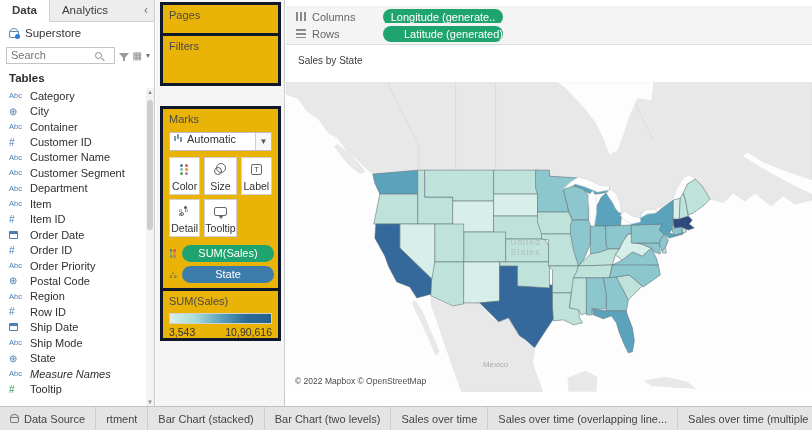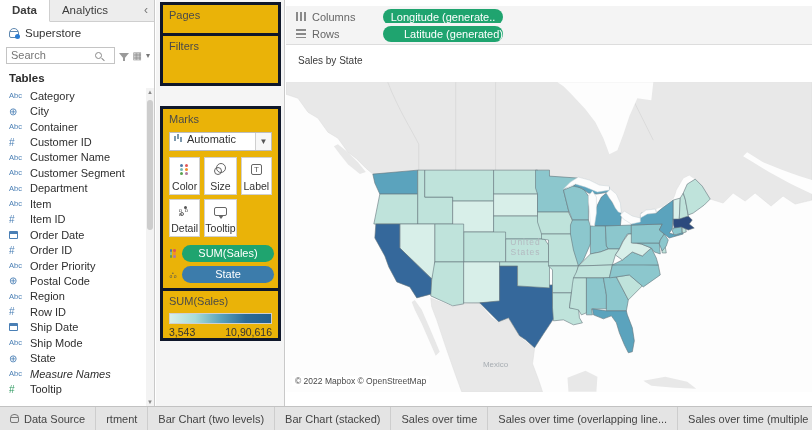--- a/index.html
+++ b/index.html
@@ -404,26 +404,26 @@
 
 <div id="tab-bar" class="abs">
     <div class="sheet-tab">
       <span class="icon-db-gray"></span>
       <span>Data Source</span>
     </div>
     <div class="sheet-tab">
       <span>rtment</span>
     </div>
     <div class="sheet-tab">
+      <span>Bar Chart (stacked)</span>
+    </div>
+    <div class="sheet-tab">
       <span>Bar Chart (two levels)</span>
     </div>
     <div class="sheet-tab">
-      <span>Bar Chart (stacked)</span>
-    </div>
-    <div class="sheet-tab">
       <span>Sales over time</span>
     </div>
     <div class="sheet-tab">
       <span>Sales over time (overlapping line...</span>
     </div>
     <div class="sheet-tab">
       <span>Sales over time (multiple rows)</span>
     </div>
   </div>
 

